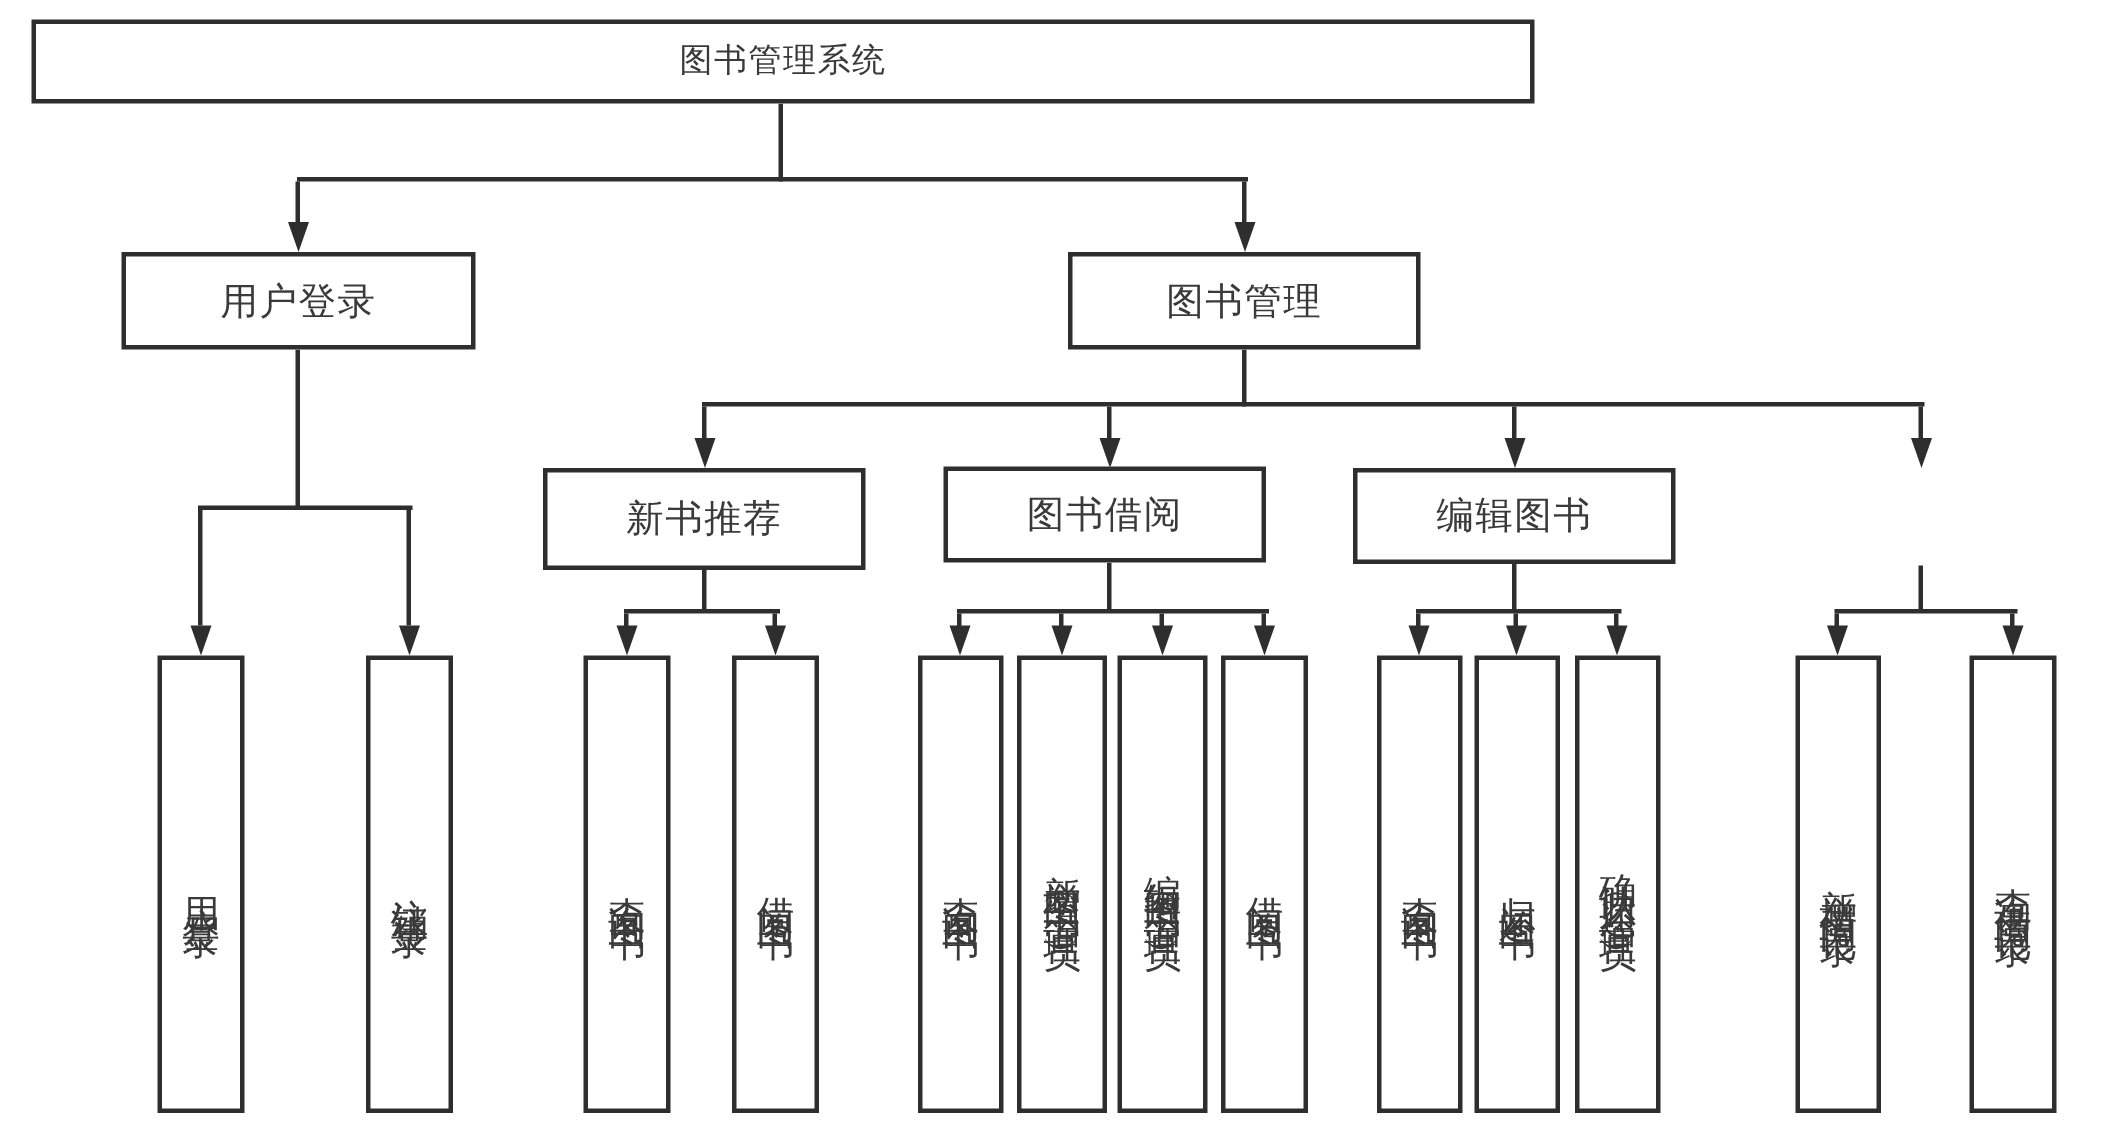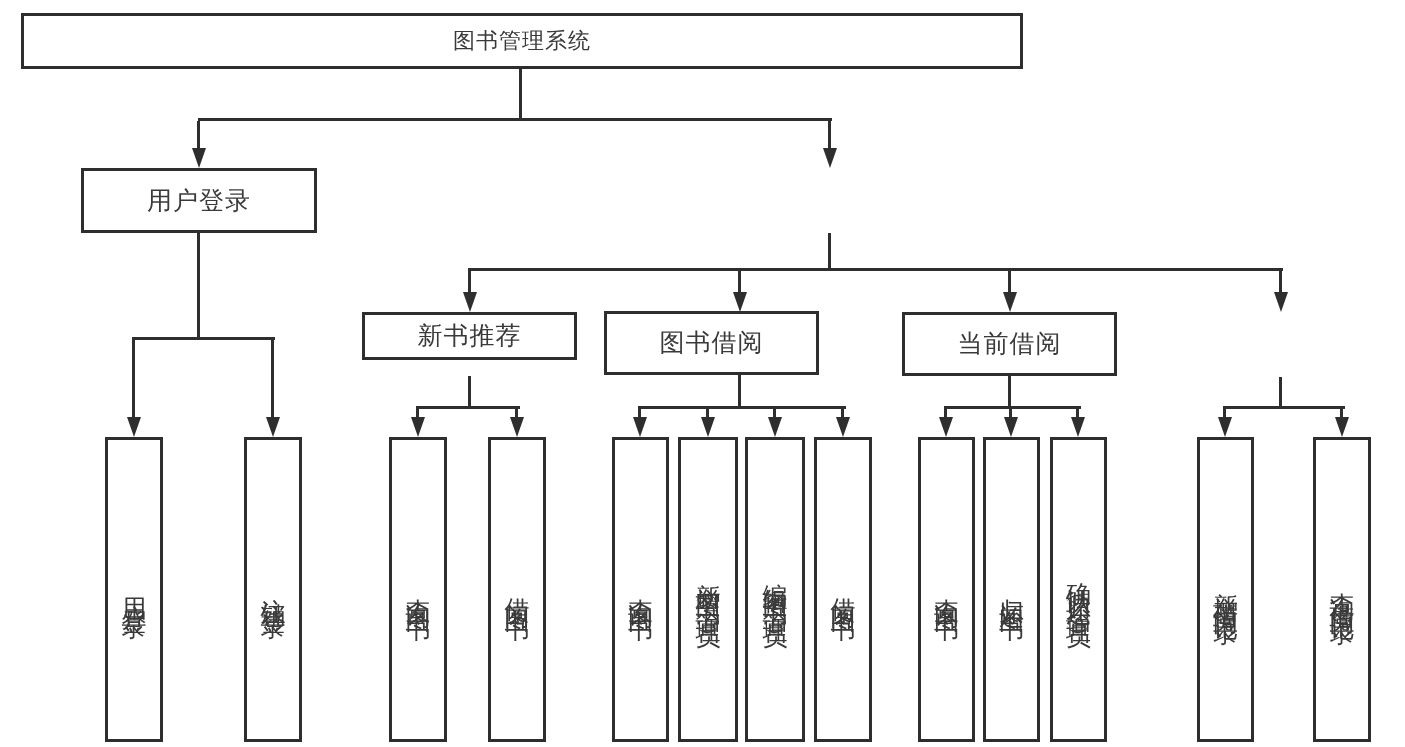--- a/index.html
+++ b/index.html
@@ -90,24 +90,25 @@
   <div class="vline" style="left:1279px;top:377px;height:31px;"></div>
   <div class="hline" style="left:1223px;top:406px;width:122px;"></div>
   <div class="vline" style="left:1223px;top:409px;height:9px;"></div>
   <div class="arrow" style="left:1218px;top:417px;"></div>
   <div class="vline" style="left:1340px;top:409px;height:9px;"></div>
   <div class="arrow" style="left:1335px;top:417px;"></div>
 
   <div class="node root" style="left:21px;top:13px;width:1002px;height:56px;">图书管理系统</div>
 
   <div class="node" style="left:81px;top:168px;width:236px;height:65px;">用户登录</div>
+  <div class="node" style="left:712px;top:168px;width:235px;height:65px;">图书管理</div>
 
-  <div class="node" style="left:362px;top:312px;width:215px;height:48px;">新书推荐</div>
-  <div class="node" style="left:604px;top:311px;width:215px;height:64px;">图书借阅</div>
-  <div class="node" style="left:902px;top:312px;width:215px;height:64px;">当前借阅</div>
+  <div class="node" style="left:362px;top:312px;width:215px;height:68px;">新书推荐</div>
+  <div class="node" style="left:629px;top:311px;width:215px;height:64px;">图书借阅</div>
+  <div class="node" style="left:902px;top:312px;width:215px;height:64px;">编辑图书</div>
 
   <div class="node v" style="left:105px;top:437px;width:58px;height:305px;">用户登录</div>
   <div class="node v" style="left:244px;top:437px;width:58px;height:305px;">注销登录</div>
 
   <div class="node v" style="left:389px;top:437px;width:58px;height:305px;">查询图书</div>
   <div class="node v" style="left:488px;top:437px;width:58px;height:305px;">借阅图书</div>
 
   <div class="node v" style="left:612px;top:437px;width:57px;height:305px;">查询图书</div>
   <div class="node v" style="left:678px;top:437px;width:60px;height:305px;">新增图书（管理员）</div>
   <div class="node v" style="left:745px;top:437px;width:60px;height:305px;">编辑图书（管理员）</div>

